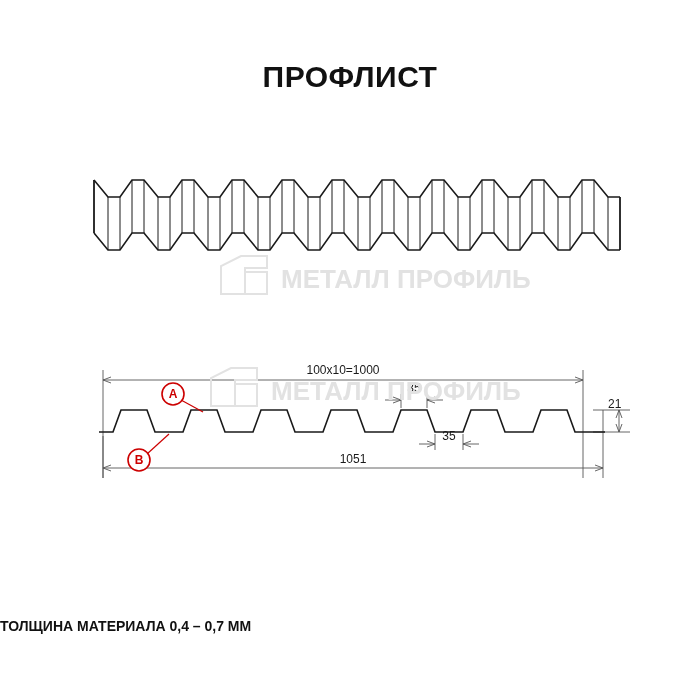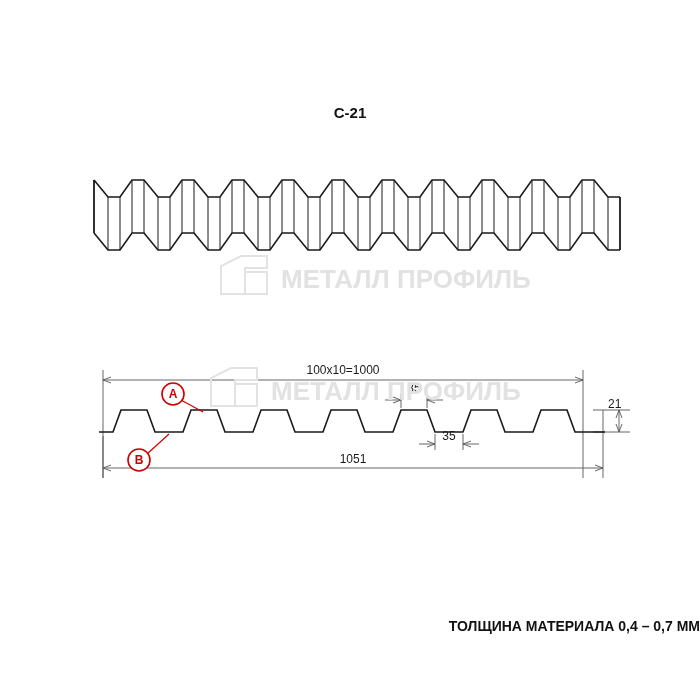--- a/index.html
+++ b/index.html
@@ -69,21 +69,21 @@
     left: 85px;
     width: 545px;
     height: 160px;
     text-align: right;
   }
   .footer {
     position: absolute;
     top: 618px;
     left: 0;
     width: 700px;
-    text-align: right;
+    text-align: left;
     font-size: 14px;
     font-weight: bold;
     color: #111111;
   }
   svg { display: block; overflow: visible; }
   .wm { fill: none; stroke: #e2e2e2; stroke-width: 2; }
   .wm-text { fill: #e2e2e2; font-family: "Liberation Sans", sans-serif; font-weight: bold; }
   .ln { stroke: #1a1a1a; fill: none; }
   .thin { stroke-width: 1; }
   .med { stroke-width: 1.6; }
@@ -95,21 +95,21 @@
   }
   .mark-circle { fill: #ffffff; stroke: #cc0000; stroke-width: 1.6; }
   .mark-text { fill: #cc0000; font-family: "Liberation Sans", sans-serif; font-size: 12px; font-weight: bold; }
   .leader { stroke: #cc0000; stroke-width: 1.2; fill: none; }
 </style>
 </head>
 <body>
 
 <div class="page">
 
-  <div class="subtitle">С-21</div>
+  <div class="title">ПРОФЛИСТ</div>
 
   <div class="iso-wrap">
     <svg width="545" height="140" viewBox="0 0 545 140">
       <g class="ln med" stroke-linejoin="miter">
 
         <path d="M14 83 L28 100 L40 100 L52 83 L64 83 L78 100 L90 100 L102 83 L114 83 L128 100 L140 100 L152 83 L164 83 L178 100 L190 100 L202 83 L214 83 L228 100 L240 100 L252 83 L264 83 L278 100 L290 100 L302 83 L314 83 L328 100 L340 100 L352 83 L364 83 L378 100 L390 100 L402 83 L414 83 L428 100 L440 100 L452 83 L464 83 L478 100 L490 100 L502 83 L514 83 L528 100 L540 100"></path>
 
         <path d="M14 30 L28 47 L40 47 L52 30 L64 30 L78 47 L90 47 L102 30 L114 30 L128 47 L140 47 L152 30 L164 30 L178 47 L190 47 L202 30 L214 30 L228 47 L240 47 L252 30 L264 30 L278 47 L290 47 L302 30 L314 30 L328 47 L340 47 L352 30 L364 30 L378 47 L390 47 L402 30 L414 30 L428 47 L440 47 L452 30 L464 30 L478 47 L490 47 L502 30 L514 30 L528 47 L540 47"></path>
       </g>
 

